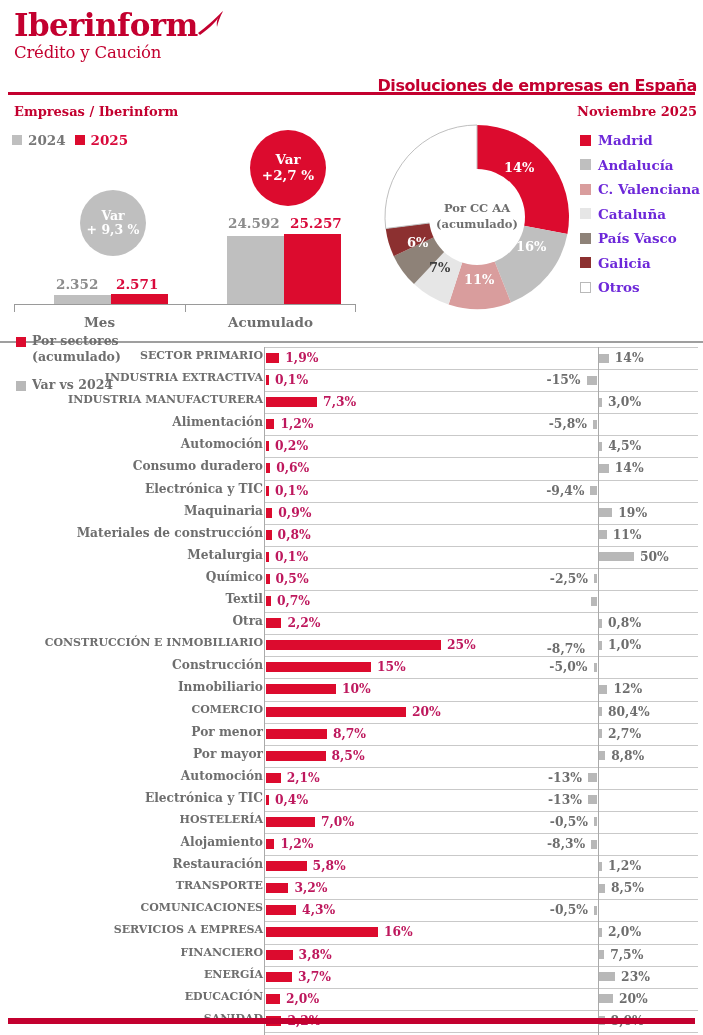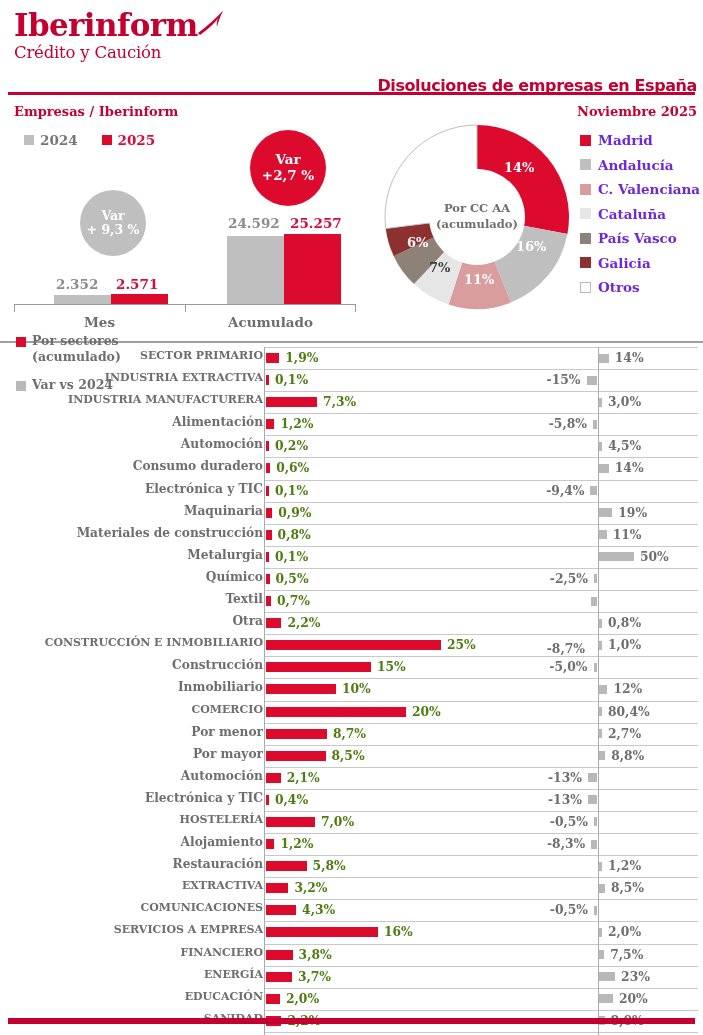--- a/index.html
+++ b/index.html
@@ -39,21 +39,21 @@
     color:#C3002F;
   }
   #sub-right{
     position:absolute; right:6px; top:104px;
     font-family:"DejaVu Serif", serif; font-weight:bold; font-size:13px;
     color:#C3002F;
   }
 
   
   #barpanel{position:absolute; left:0; top:124px; width:370px; height:212px;}
-  #legend-years{position:absolute; left:24px; top:8px; display:flex; gap:24px; align-items:flex-end;}
+  #legend-years{position:absolute; left:12px; top:8px; display:flex; gap:9px; align-items:flex-end;}
   .lg-item{display:flex; align-items:center; gap:6px;}
   .lg-sw{width:10px; height:10px; display:inline-block;}
   .lg-tx{font-family:"DejaVu Serif",serif; font-weight:bold; font-size:13.5px; color:#777;}
   .lg-tx.r{color:#D9093B;}
 
   .varcircle{
     position:absolute; border-radius:50%; display:flex; flex-direction:column;
     align-items:center; justify-content:center; color:#fff;
     font-family:"DejaVu Serif",serif; font-weight:bold; line-height:1.15;
   }
@@ -92,21 +92,21 @@
     color:#6e6e6e; white-space:nowrap;
   }
   .rlabel.major{font-size:11px; color:#6e6e6e;}
   .leftpane{position:absolute; left:264px; top:0; width:246px; height:22.1px;}
   .rightpane{position:absolute; left:510px; top:0; width:188px; height:22.1px;}
   .hline{position:absolute; left:0; top:0; height:1px; background:#c9c9c9;}
   .vaxis{position:absolute; width:1px; background:#aaa;}
   .rbar{position:absolute; top:6px; height:10px; background:#DC0B2E;}
   .gbar{position:absolute; top:6.5px; height:9px; background:#B8B8B8;}
   .rval{position:absolute; top:3px; font-family:"DejaVu Serif",serif; font-weight:bold;
-        font-size:12.3px; color:#4d7c0f; white-space:nowrap;}
+        font-size:12.3px; color:#be185d; white-space:nowrap;}
   .gval{position:absolute; top:3px; font-family:"DejaVu Serif",serif; font-weight:bold;
         font-size:12.3px; color:#6e6e6e; white-space:nowrap;}
 
   #tbl-legend{position:absolute; left:16px; top:333px; width:150px;}
   .tl-row{display:flex; align-items:flex-start; gap:6px; margin-bottom:4px;}
   .tl-sw{width:10px; height:10px; display:inline-block; margin-top:4px; flex:none;}
   .tl-tx{font-family:"DejaVu Serif",serif; font-weight:bold; font-size:12.5px;
          color:#6e6e6e; line-height:1.28;}
   #divider-top{position:absolute; left:0; top:341px; width:703px; height:1.5px; background:#9f9f9f;}
   #footer-rule{position:absolute; left:8px; top:1018px; width:687px; height:6px; background:#C3002F;}
@@ -607,21 +607,21 @@
         <div class="rval" style="left: 48.6px;">5,8%</div>
       </div>
       <div class="rightpane">
         <div class="hline" style="width: 188px;"></div>
         <div class="vaxis" style="left: 88px; top: 0px; height: 22.1px;"></div>
         <div class="gbar" style="width: 3px; left: 89px;"></div>
         <div class="gval" style="left: 98px;">1,2%</div>
       </div>
     </div>
     <div class="row">
-      <div class="rlabel major">EXTRACTIVA</div>
+      <div class="rlabel major">TRANSPORTE</div>
       <div class="leftpane">
         <div class="hline" style="width: 246px;"></div>
         <div class="vaxis" style="left: 0px; top: 0px; height: 22.1px;"></div>
         <div class="rbar" style="left: 2px; width: 22.4px;"></div>
         <div class="rval" style="left: 30.4px;">3,2%</div>
       </div>
       <div class="rightpane">
         <div class="hline" style="width: 188px;"></div>
         <div class="vaxis" style="left: 88px; top: 0px; height: 22.1px;"></div>
         <div class="gbar" style="width: 5.95px; left: 89px;"></div>

